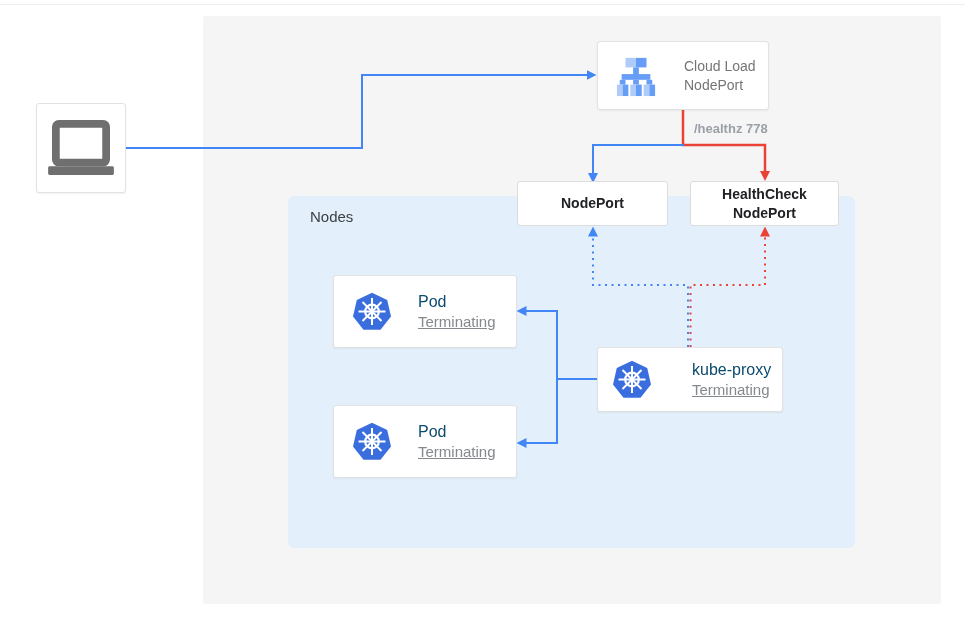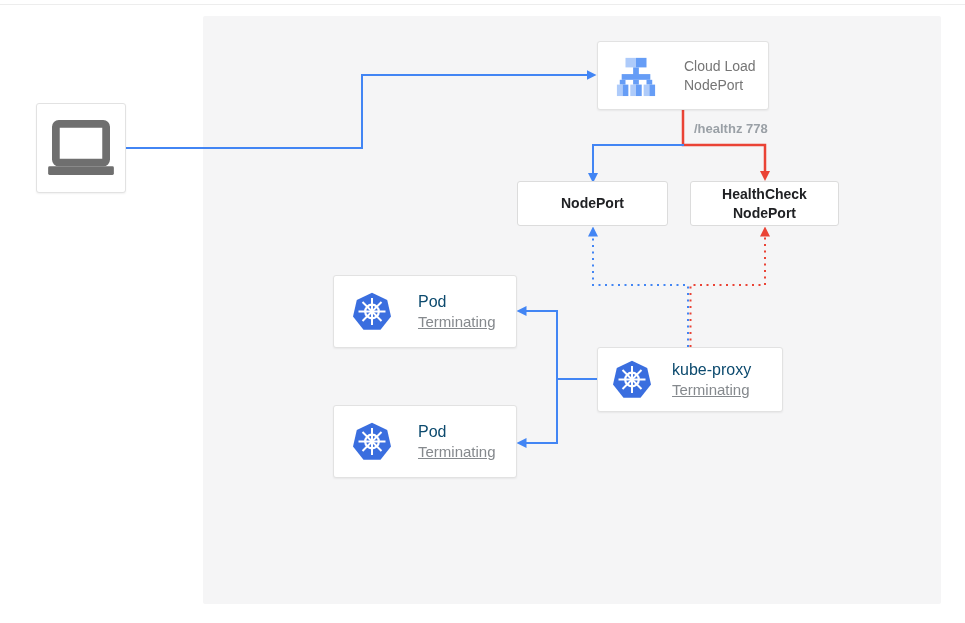--- a/index.html
+++ b/index.html
@@ -14,33 +14,36 @@
             box-shadow:0 1px 2px rgba(0,0,0,0.06);display:flex;align-items:center;box-sizing:border-box;}
   .client-box{left:36px;top:103px;width:90px;height:90px;justify-content:center;}
   .clb-box{left:597px;top:41px;width:172px;height:69px;padding-left:15px;gap:13px;}
   .clb-text{font-size:14px;line-height:19px;color:#757575;margin-left:12px;}
   .port-box{border:1px solid #dcdcdc;box-shadow:none;justify-content:center;text-align:center;}
   .nodeport-box{left:517px;top:181px;width:151px;height:45px;}
   .healthcheck-box{left:690px;top:181px;width:149px;height:45px;}
   .port-label{font-size:14px;font-weight:bold;color:#202124;line-height:19px;}
   .pod-box{left:333px;width:184px;height:73px;padding-left:18px;gap:26px;}
   .pod1{top:275px;} .pod2{top:405px;}
-  .kproxy-box{left:597px;top:347px;width:186px;height:65px;padding-left:14px;gap:20px;}
+  .kproxy-box{left:597px;top:347px;width:186px;height:65px;padding-left:14px;gap:40px;}
   .item-title{font-size:16px;color:#0c4a6e;line-height:21px;}
   .item-sub{font-size:15px;color:#85898d;line-height:20px;text-decoration:underline;}
   .healthz{position:absolute;left:694px;top:121px;font-size:13px;font-weight:bold;color:#9aa0a6;}
   .icon{flex:0 0 auto;display:block;}
 </style>
 </head>
 <body>
 
 <div class="canvas">
   <div class="top-hairline"></div>
   <div class="panel"></div>
 
+  <div class="nodes-group">
+    <div class="nodes-label">Nodes</div>
+  </div>
 
   <svg class="edge-layer" width="965" height="623" viewBox="0 0 965 623">
     <defs>
       <marker id="mb" markerUnits="userSpaceOnUse" markerWidth="10" markerHeight="10" viewBox="0 0 10 10" refX="0.5" refY="5" orient="auto">
         <path d="M0,0 L10,5 L0,10 z" fill="#4285F4"></path>
       </marker>
       <marker id="mr" markerUnits="userSpaceOnUse" markerWidth="10" markerHeight="10" viewBox="0 0 10 10" refX="0.5" refY="5" orient="auto">
         <path d="M0,0 L10,5 L0,10 z" fill="#EA4335"></path>
       </marker>
     </defs>

